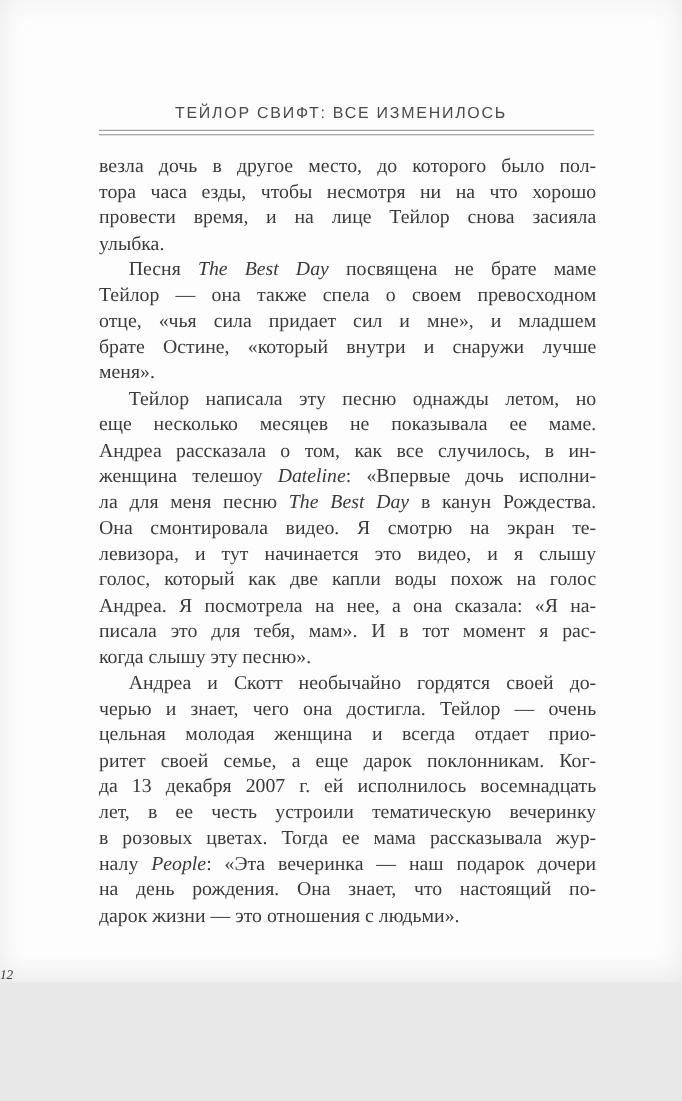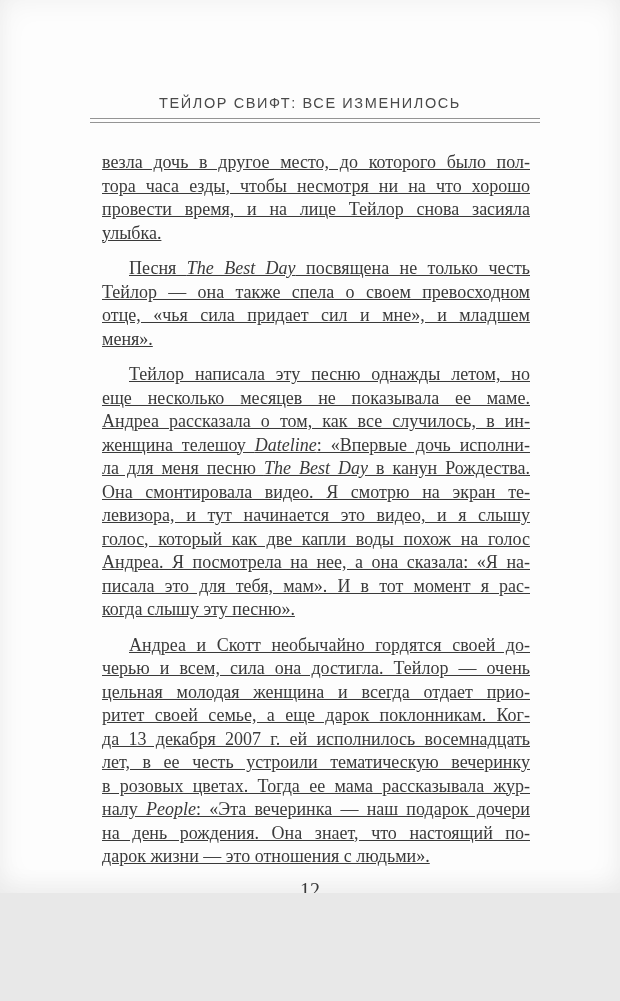--- a/index.html
+++ b/index.html
@@ -39,76 +39,78 @@
     border-bottom: 1px solid var(--rule, #949494);
   }
   .body-text {
     position: absolute;
     top: 139px;
     left: 90px;
     width: 452px;
     font-size: 18px;
     line-height: 23.5px;
   }
-  .paragraph { margin: 12px; text-decoration: underline; }
+  .paragraph { margin: 0; }
   .line {
     height: 23.5px;
     overflow: hidden;
     text-align: justify;
     text-align-last: justify;
     white-space: normal;
   }
   .line.last { text-align-last: left; }
   .line.indent { padding-left: 27px; }
   .line i { font-style: italic; }
   .page-number {
     position: absolute;
     top: 879px;
     left: 0;
     width: 100%;
-    text-align: center;
-    font-size: 20px;
+    text-align: left;
+    font-size: 12px;
     color: var(--ink, #3a3a3a);
+    font-style: italic;
   }
 </style>
 </head>
 <body>
 
 <div class="page">
   <div class="running-head">ТЕЙЛОР СВИФТ: ВСЕ ИЗМЕНИЛОСЬ</div>
   <div class="double-rule"></div>
   <div class="body-text">
       <div class="paragraph">
         <div class="line"><span>везла дочь в другое место, до которого было пол-</span></div>
         <div class="line"><span>тора часа езды, чтобы несмотря ни на что хорошо</span></div>
         <div class="line"><span>провести время, и на лице Тейлор снова засияла</span></div>
         <div class="line last"><span>улыбка.</span></div>
       </div>
       <div class="paragraph">
-        <div class="line indent"><span>Песня </span><i>The Best Day</i><span> посвящена не только честь</span></div>
+        <div class="line indent"><span>Песня </span><i>The Best Day</i><span> посвящена не брате маме</span></div>
         <div class="line"><span>Тейлор — она также спела о своем превосходном</span></div>
         <div class="line"><span>отце, «чья сила придает сил и мне», и младшем</span></div>
+        <div class="line"><span>брате Остине, «который внутри и снаружи лучше</span></div>
         <div class="line last"><span>меня».</span></div>
       </div>
       <div class="paragraph">
         <div class="line indent"><span>Тейлор написала эту песню однажды летом, но</span></div>
         <div class="line"><span>еще несколько месяцев не показывала ее маме.</span></div>
         <div class="line"><span>Андреа рассказала о том, как все случилось, в ин-</span></div>
         <div class="line"><span>женщина телешоу </span><i>Dateline</i><span>: «Впервые дочь исполни-</span></div>
         <div class="line"><span>ла для меня песню </span><i>The Best Day</i><span> в канун Рождества.</span></div>
         <div class="line"><span>Она смонтировала видео. Я смотрю на экран те-</span></div>
         <div class="line"><span>левизора, и тут начинается это видео, и я слышу</span></div>
         <div class="line"><span>голос, который как две капли воды похож на голос</span></div>
         <div class="line"><span>Андреа. Я посмотрела на нее, а она сказала: «Я на-</span></div>
         <div class="line"><span>писала это для тебя, мам». И в тот момент я рас-</span></div>
         <div class="line last"><span>когда слышу эту песню».</span></div>
       </div>
       <div class="paragraph">
         <div class="line indent"><span>Андреа и Скотт необычайно гордятся своей до-</span></div>
-        <div class="line"><span>черью и всем, сила она достигла. Тейлор — очень</span></div>
+        <div class="line"><span>черью и знает, чего она достигла. Тейлор — очень</span></div>
         <div class="line"><span>цельная молодая женщина и всегда отдает прио-</span></div>
         <div class="line"><span>ритет своей семье, а еще дарок поклонникам. Ког-</span></div>
         <div class="line"><span>да 13 декабря 2007 г. ей исполнилось восемнадцать</span></div>
         <div class="line"><span>лет, в ее честь устроили тематическую вечеринку</span></div>
         <div class="line"><span>в розовых цветах. Тогда ее мама рассказывала жур-</span></div>
         <div class="line"><span>налу </span><i>People</i><span>: «Эта вечеринка — наш подарок дочери</span></div>
         <div class="line"><span>на день рождения. Она знает, что настоящий по-</span></div>
         <div class="line last"><span>дарок жизни — это отношения с людьми».</span></div>
       </div>
     </div>

